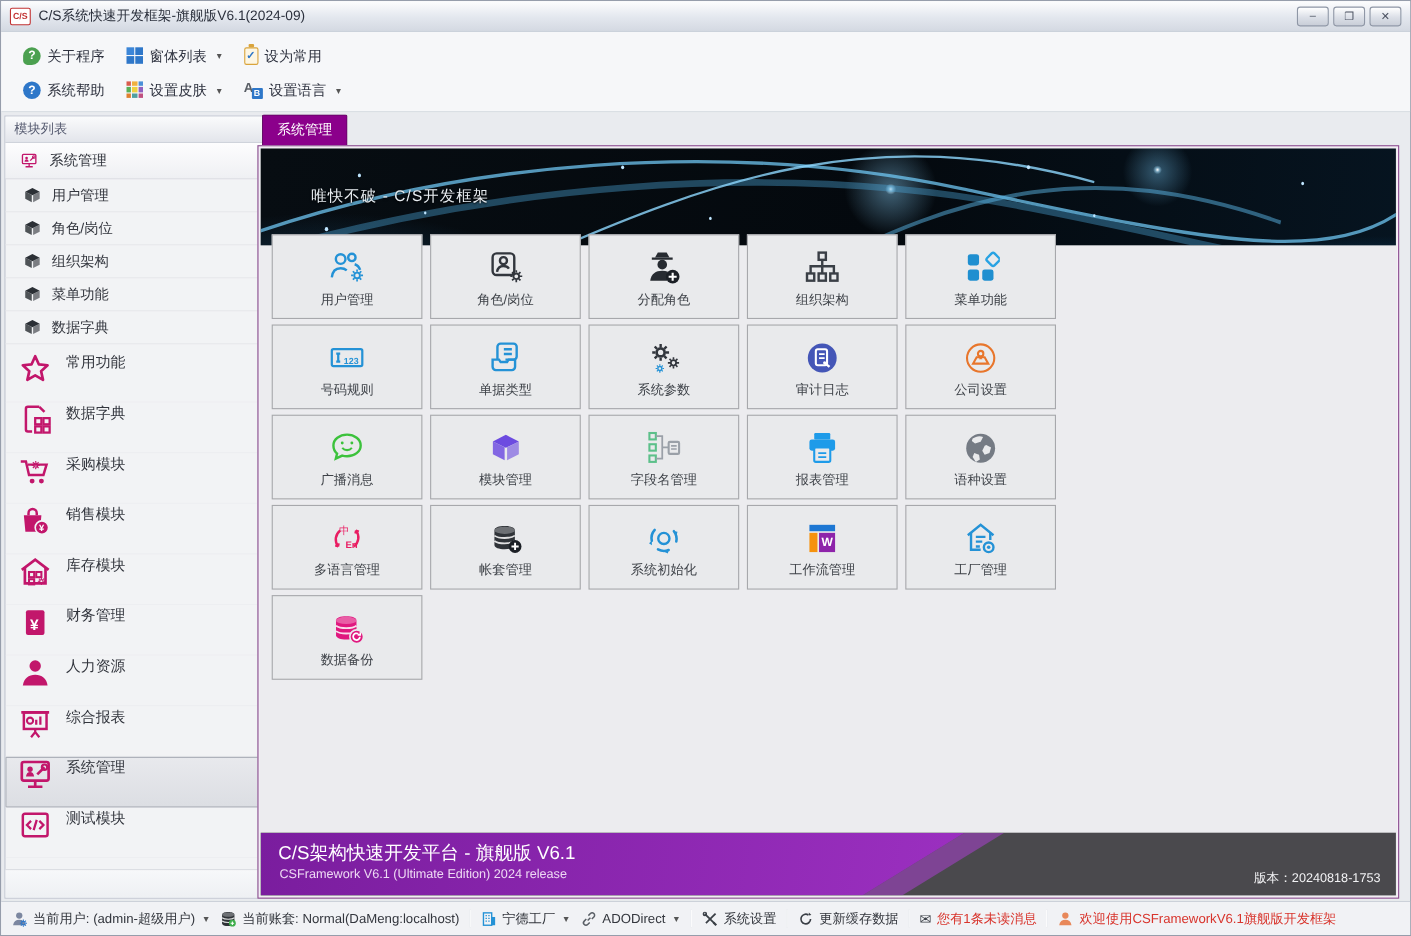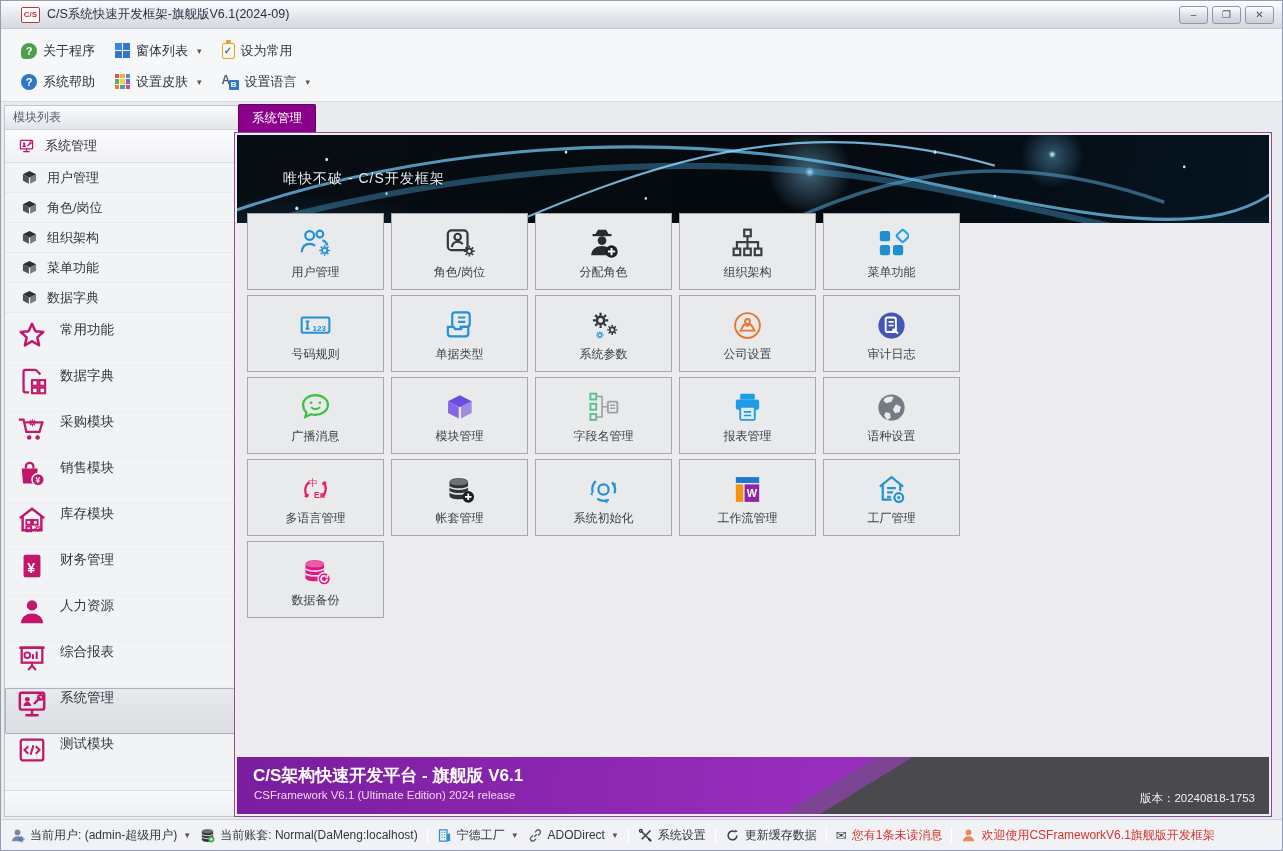--- a/index.html
+++ b/index.html
@@ -4,21 +4,21 @@
 <style>
   * { margin:0; padding:0; box-sizing:border-box; }
   html,body { width:1283px; height:851px; font-family:"Liberation Sans",sans-serif; }
   .window { position:relative; width:1283px; height:851px; background:#e9ebef; border:1px solid #969dab; overflow:hidden; }
 
   
   .titlebar { position:absolute; left:0; top:0; right:0; height:28px;
     background:linear-gradient(#fdfdfe,#e3e7ee 55%,#d4d9e2);
     border-bottom:1px solid #c4cad4; display:flex; align-items:center; padding:0 8px; gap:7px; }
   .app-icon { width:19px; height:16px; background:#fff; border:1px solid #c23333; border-radius:2px;
-    color:#c23333; font-size:8px; font-weight:bold; display:flex; align-items:center; justify-content:center; line-height:1;margin-left:12px; } 
+    color:#c23333; font-size:8px; font-weight:bold; display:flex; align-items:center; justify-content:center; line-height:1; } 
   .title-text { font-size:12.5px; font-weight:normal; color:#2b303c; }
   .winbtns { margin-left:auto; display:flex; gap:4px; }
   .winbtn { width:29px; height:18px; border:1px solid #8f97a6; border-radius:3px;
     background:linear-gradient(#ffffff,#dbdfe7 55%,#c9ced8); color:#4a5160; font-size:10px;
     display:flex; align-items:center; justify-content:center; cursor:default; }
 
   
   .toolbar { position:absolute; left:0; top:28px; right:0; height:73px; background:#f6f7f9; border-bottom:1px solid #d8dce2; padding:6px 0 0 4px; }
   .tb-row { height:31px; display:flex; align-items:center; padding-left:8px; gap:4px; }
   .tb-item { display:flex; align-items:center; gap:6px; padding:4px 8px; border-radius:3px; font-size:13px; color:#2f3340; }
@@ -89,21 +89,21 @@
     align-items:center; justify-content:center; gap:3px; padding-top:4px; }
   .ticon { width:35px; height:35px; }
   .tlabel { font-size:12px; color:#3e4248; }
 
   
   .footgrad { position:absolute; left:2px; right:2px; bottom:2px; height:57px; background:#4a494d; overflow:hidden; }
   .footgrad .purple { position:absolute; inset:0; background:linear-gradient(100deg,#7a1d9e,#9a2fbf 60%,#8324a8);
     clip-path:polygon(0 0, 62% 0, 53% 100%, 0 100%); }
   .footgrad .stripe { position:absolute; inset:0; background:#a93fd0; opacity:.55;
     clip-path:polygon(62% 0, 65.5% 0, 56.5% 100%, 53% 100%); }
-  .foot-title { position:absolute; left:16px; top:7px; color:#fff; font-size:17px; font-weight:bold; }
+  .foot-title { position:absolute; left:16px; top:7px; color:#fff; font-size:17px; font-weight:normal; }
   .foot-sub { position:absolute; left:17px; top:32px; color:#eed9f4; font-size:11.5px; }
   .foot-ver { position:absolute; right:14px; bottom:8px; color:#f2f2f4; font-size:11.5px; }
 
   
   .statusbar { position:absolute; left:0; right:0; bottom:0; height:31px; background:#f1f2f5; border-top:1px solid #ccd1d9;
     display:flex; align-items:center; padding:0 9px; gap:9px; font-size:12px; color:#33363d; }
   .sb-item { display:flex; align-items:center; gap:5px; white-space:nowrap; }
   .sb-item.alert { color:#d8342c; }
   .vsep { width:1px; height:16px; background:#cdd1d9; border-right:1px solid #ffffff; }
   .sico { width:15px; height:15px; flex:0 0 15px; }
@@ -466,39 +466,39 @@
           <svg class="ticon" viewBox="0 0 48 48">
             <use href="#i-gear" x="8" y="5" width="24" height="24" color="#32363d"></use>
             <use href="#i-gear" x="28" y="22" width="16" height="16" color="#32363d"></use>
             <use href="#i-gear" x="13" y="31" width="12" height="12" color="#2492d6"></use>
             </svg>
           <span class="tlabel">系统参数</span>
         </div>
 
         <div class="tile">
           <svg class="ticon" viewBox="0 0 48 48">
-            <g fill="none" stroke="#e8762c" stroke-width="2.6">
-                <circle cx="24" cy="24" r="17"></circle>
-                <path d="M14.5 31l4.5-8h10l4.5 8z"></path>
-                <circle cx="24" cy="18.5" r="3.4"></circle>
-              </g>
-            <path d="M24 22l2.2 3.6h-4.4Z" fill="#e8762c"></path>
-            </svg>
-          <span class="tlabel">公司设置</span>
-        </div>
-
-        <div class="tile">
-          <svg class="ticon" viewBox="0 0 48 48">
             <circle cx="24" cy="24" r="18" fill="#4456b7"></circle>
             <rect x="16" y="13" width="14" height="20" rx="2.5" fill="none" stroke="#fff" stroke-width="2.6"></rect>
             <path d="M20 19h7M20 24h7" stroke="#fff" stroke-width="2.2"></path>
             <path d="M27 30l6 5" stroke="#fff" stroke-width="3"></path>
               <circle cx="27" cy="30" r="2" fill="#fff"></circle>
             </svg>
           <span class="tlabel">审计日志</span>
+        </div>
+
+        <div class="tile">
+          <svg class="ticon" viewBox="0 0 48 48">
+            <g fill="none" stroke="#e8762c" stroke-width="2.6">
+                <circle cx="24" cy="24" r="17"></circle>
+                <path d="M14.5 31l4.5-8h10l4.5 8z"></path>
+                <circle cx="24" cy="18.5" r="3.4"></circle>
+              </g>
+            <path d="M24 22l2.2 3.6h-4.4Z" fill="#e8762c"></path>
+            </svg>
+          <span class="tlabel">公司设置</span>
         </div>
 
         <div class="tile">
           <svg class="ticon" viewBox="0 0 48 48">
             <path d="M24 7c9.4 0 17 5.8 17 13.5S33.4 34 24 34c-2.1 0-4.2-.3-6-.8L10 37l1.6-6.4C8.8 28.2 7 24.6 7 20.5 7 12.8 14.6 7 24 7Z" fill="none" stroke="#3cc23c" stroke-width="3"></path>
             <circle cx="18" cy="17.5" r="1.8" fill="#3cc23c"></circle>
               <circle cx="30" cy="17.5" r="1.8" fill="#3cc23c"></circle>
             <path d="M18 23.5c1.7 1.9 3.7 2.8 6 2.8s4.3-.9 6-2.8" fill="none" stroke="#3cc23c" stroke-width="2.6"></path>
             </svg>
           <span class="tlabel">广播消息</span>

